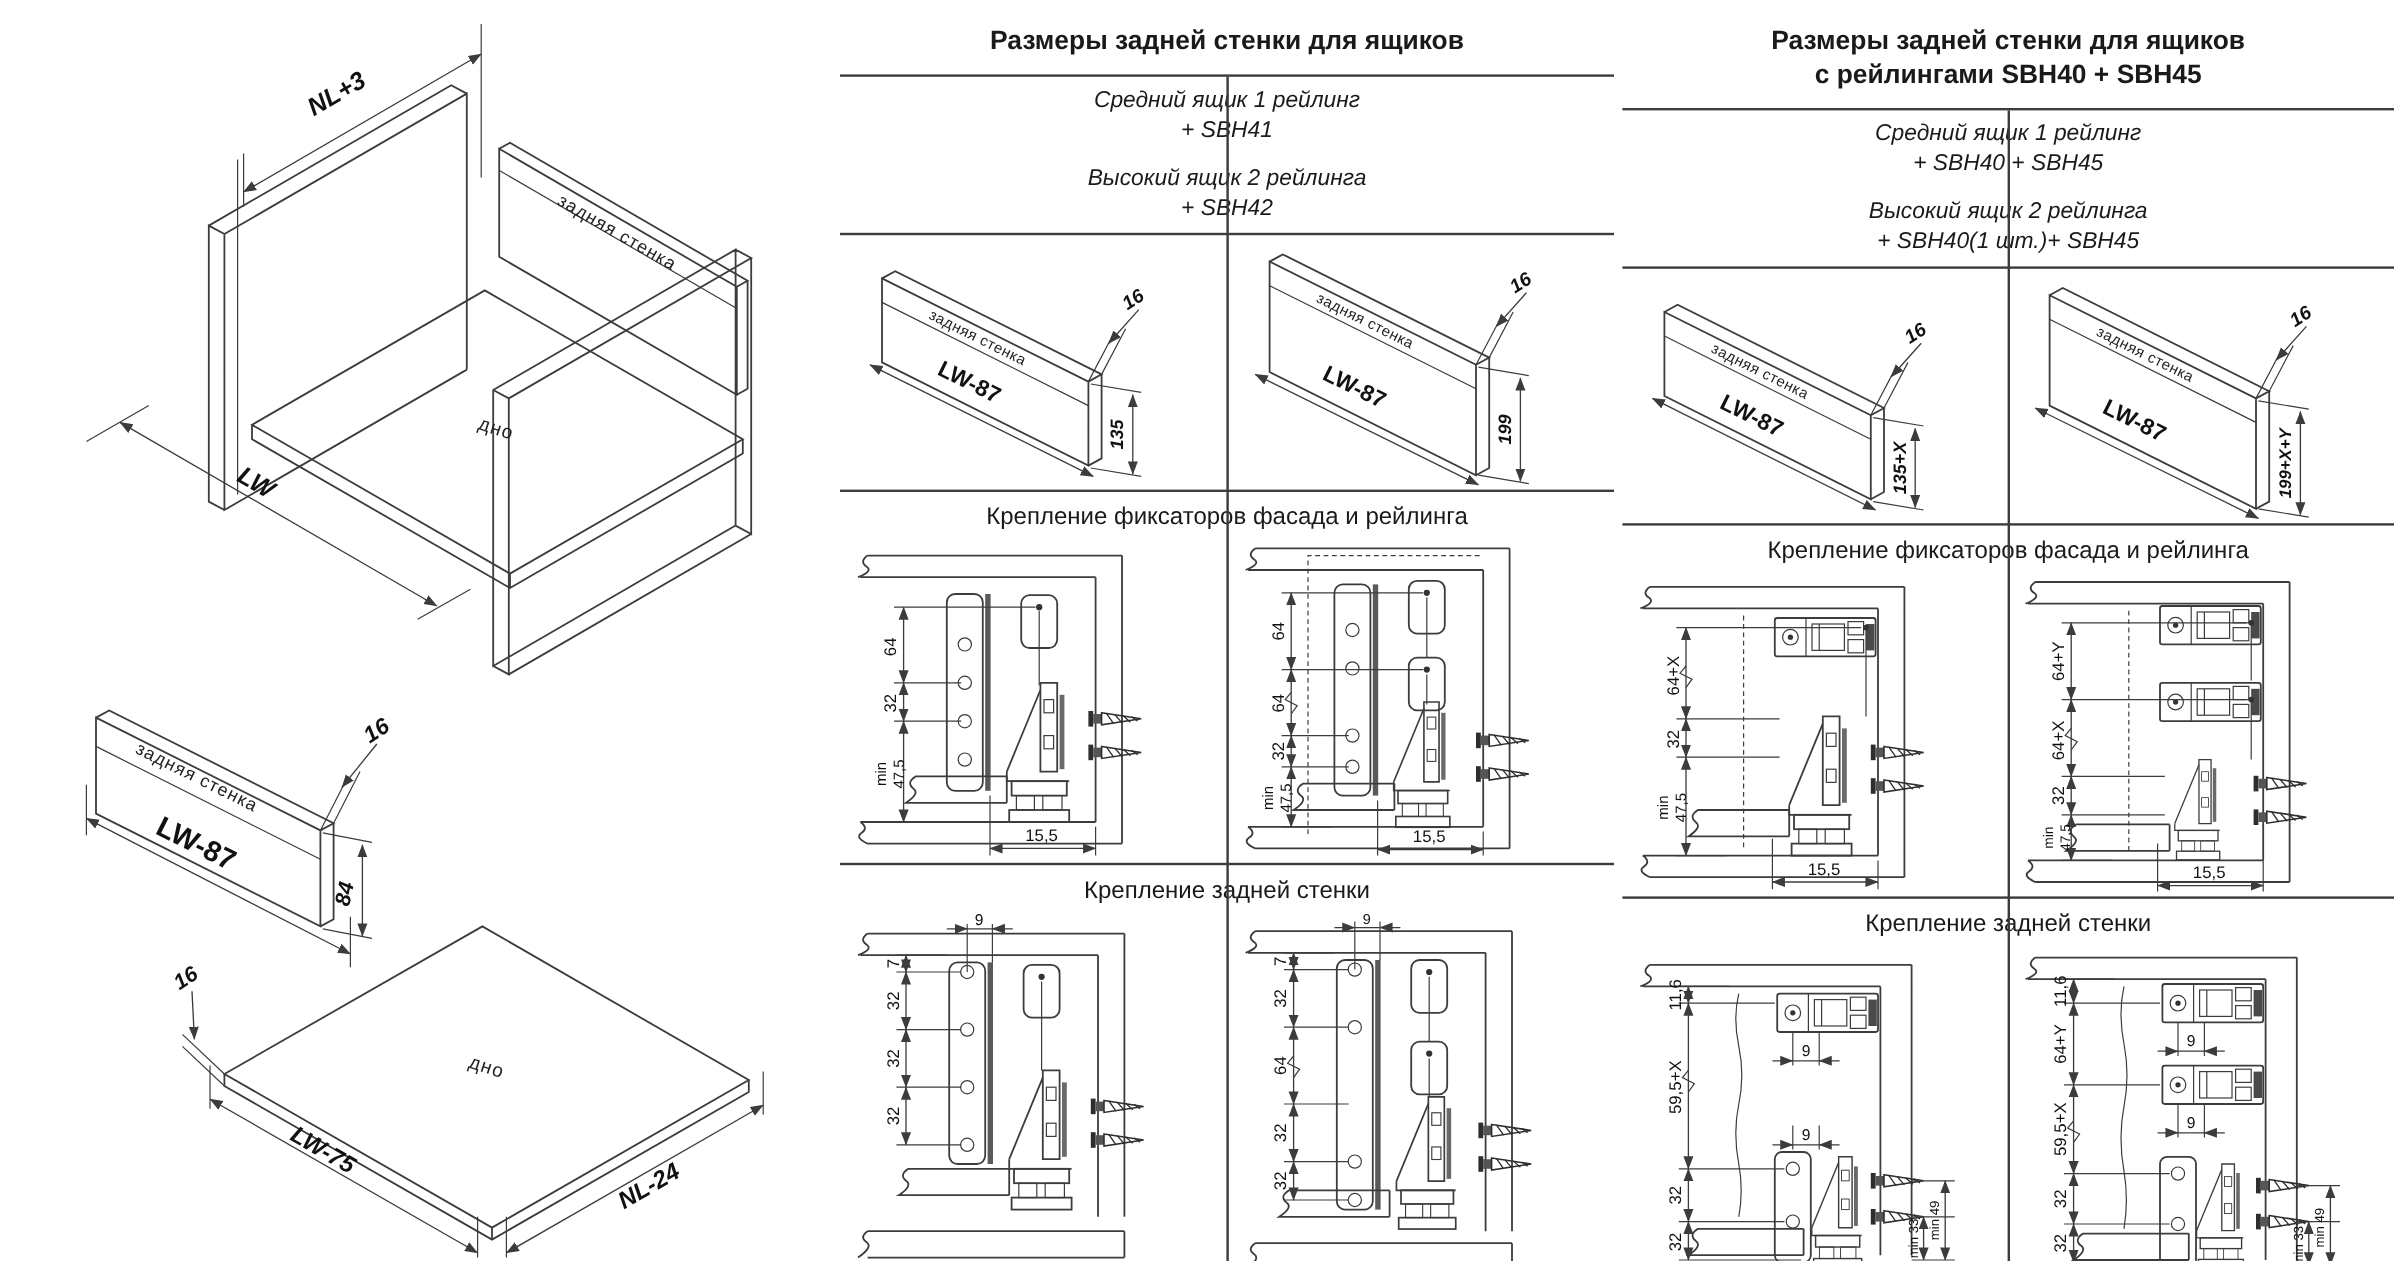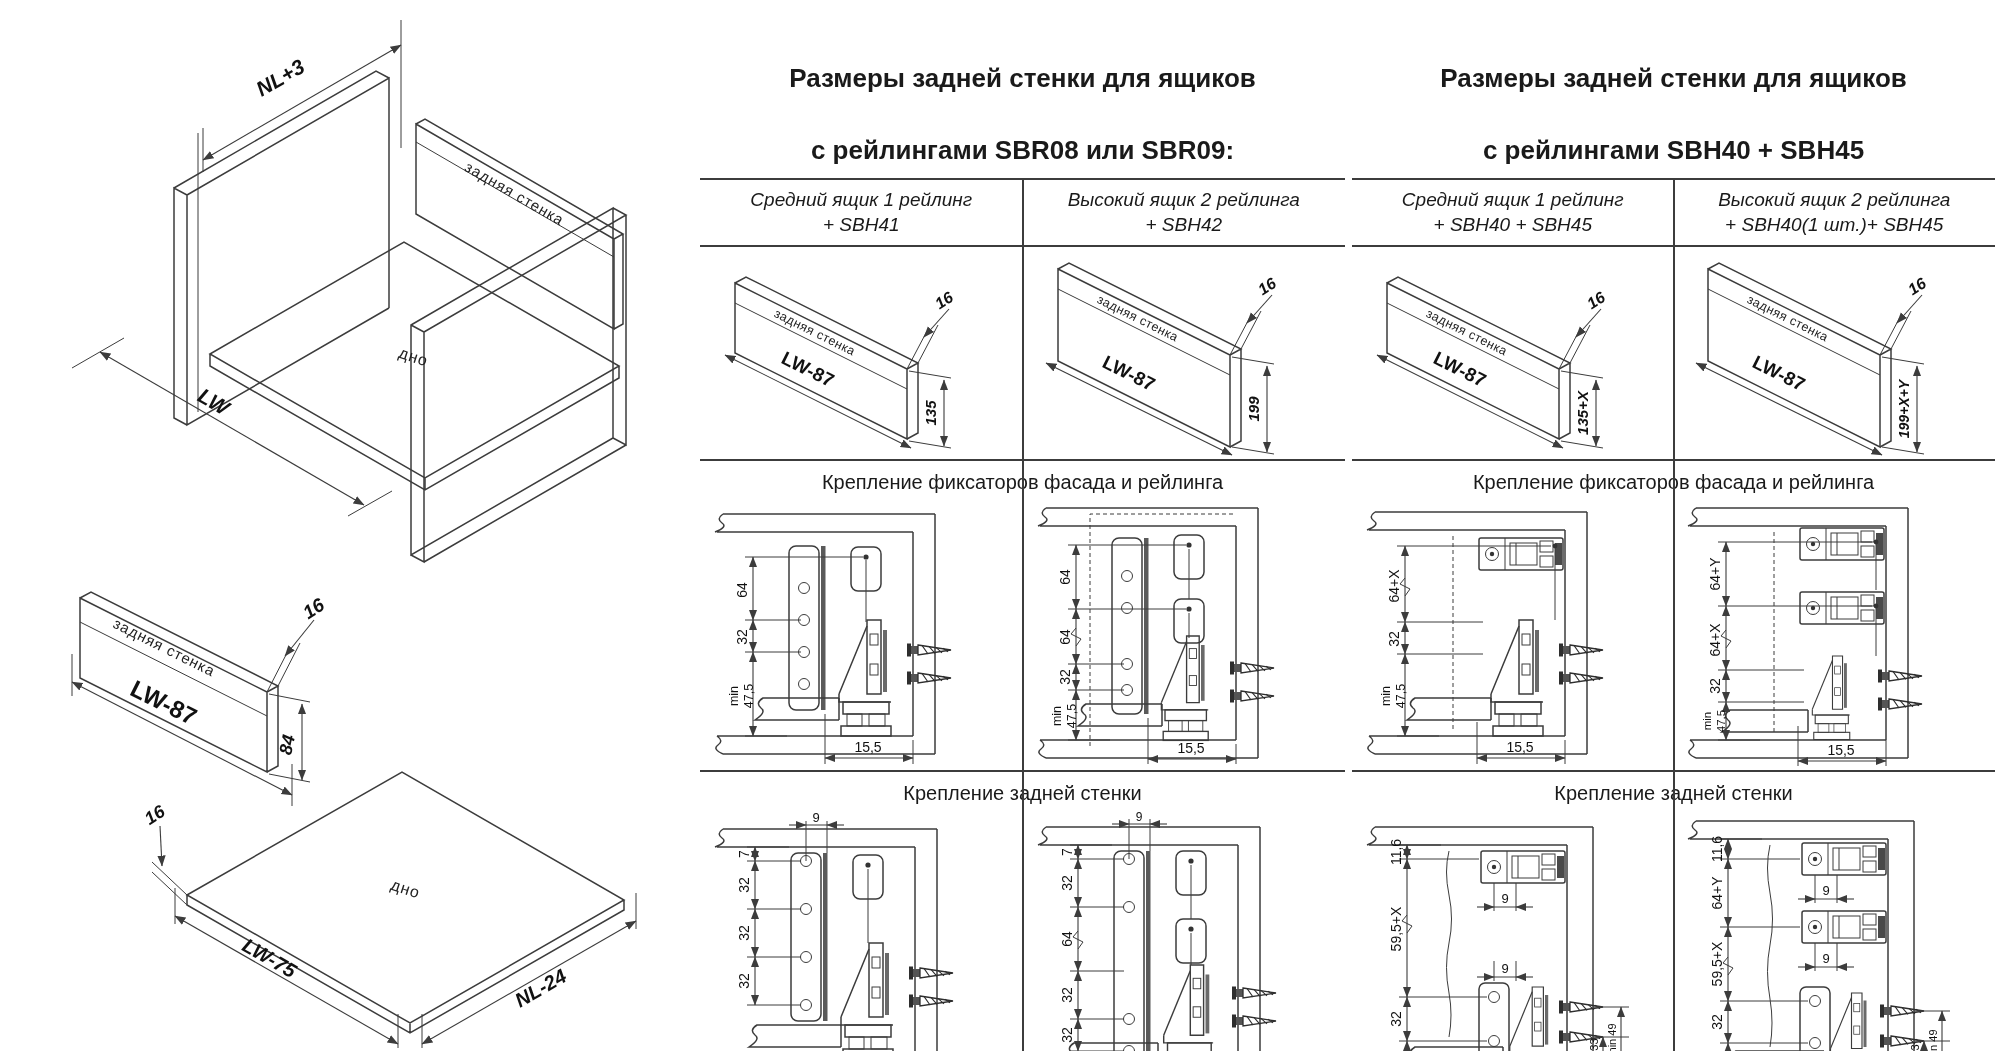--- a/index.html
+++ b/index.html
@@ -3,24 +3,24 @@
 <meta charset="utf-8">
 <style>
   html,body{margin:0;padding:0;}
   body{
     width:2000px;height:1051px;background:#ffffff;position:relative;
     font-family:"Liberation Sans",sans-serif;color:#1a1a1a;overflow:hidden;
   }
   .tbl{position:absolute;top:20px;}
   #rail-table{left:700px;width:645px;}
   #holder-table{left:1352px;width:643px;}
-  .tbl-title div{text-align:center;font-weight:bold;font-size:26px;line-height:28px;white-space:nowrap;margin-top:44px;}
+  .tbl-title div{text-align:center;font-weight:bold;font-size:22px;line-height:28px;white-space:nowrap;}
   .tbl-body{position:relative;border-top:2px solid #3c3c3c;margin-top:14px;}
   .vdiv{position:absolute;left:50%;top:0;bottom:0;width:2px;background:#3c3c3c;margin-left:-1px;}
-  .tbl-head{display:flex;border-bottom:2px solid #3c3c3c;}
+  .tbl-head{display:flex;border-bottom:2px solid #3c3c3c;flex-direction:column;}
   .tbl-head .hcell{flex:1;text-align:center;font-style:italic;font-size:19px;line-height:25px;padding:7px 0 8px;}
   .row{display:flex;}
   .row .cell{flex:1;display:flex;justify-content:center;align-items:flex-start;}
   .row.bordered{border-bottom:2px solid #3c3c3c;}
   .sec-title{text-align:center;font-size:20px;padding:10px 0 6px;white-space:nowrap;}
   svg{display:block;}
   svg text{text-anchor:middle;font-family:"Liberation Sans",sans-serif;}
   .ln{fill:none;stroke:#3c3c3c;stroke-width:1.5;}
   .thin{fill:none;stroke:#3c3c3c;stroke-width:1;}
   .dim{fill:none;stroke:#3c3c3c;stroke-width:1.1;marker-start:url(#ar);marker-end:url(#ar);}
@@ -159,21 +159,20 @@
     <text class="t-iso" x="532" y="994" transform="rotate(-30 532 994)" style="font-size:20px">NL-24</text>
     <path class="thin" d="M175,895 L140,862 M175,905 L140,872"></path>
     <line class="dime" x1="148" y1="826" x2="150" y2="866"></line>
     <text class="t-dimi" x="146" y="820" transform="rotate(-33 146 820)" style="font-size:18px">16</text>
   </g>
 </svg>
 
 <div class="tbl" id="rail-table">
   <div class="tbl-title">
     <div>Размеры задней стенки для ящиков</div>
-    <div>с рейлингами SBR08 или SBR09:</div>
   </div>
   <div class="tbl-body">
     <div class="vdiv"></div>
     <div class="tbl-head">
       <div class="hcell">
         <div>Средний ящик 1 рейлинг</div>
         <div>+ SBH41</div>
       </div>
       <div class="hcell">
         <div>Высокий ящик 2 рейлинга</div>

